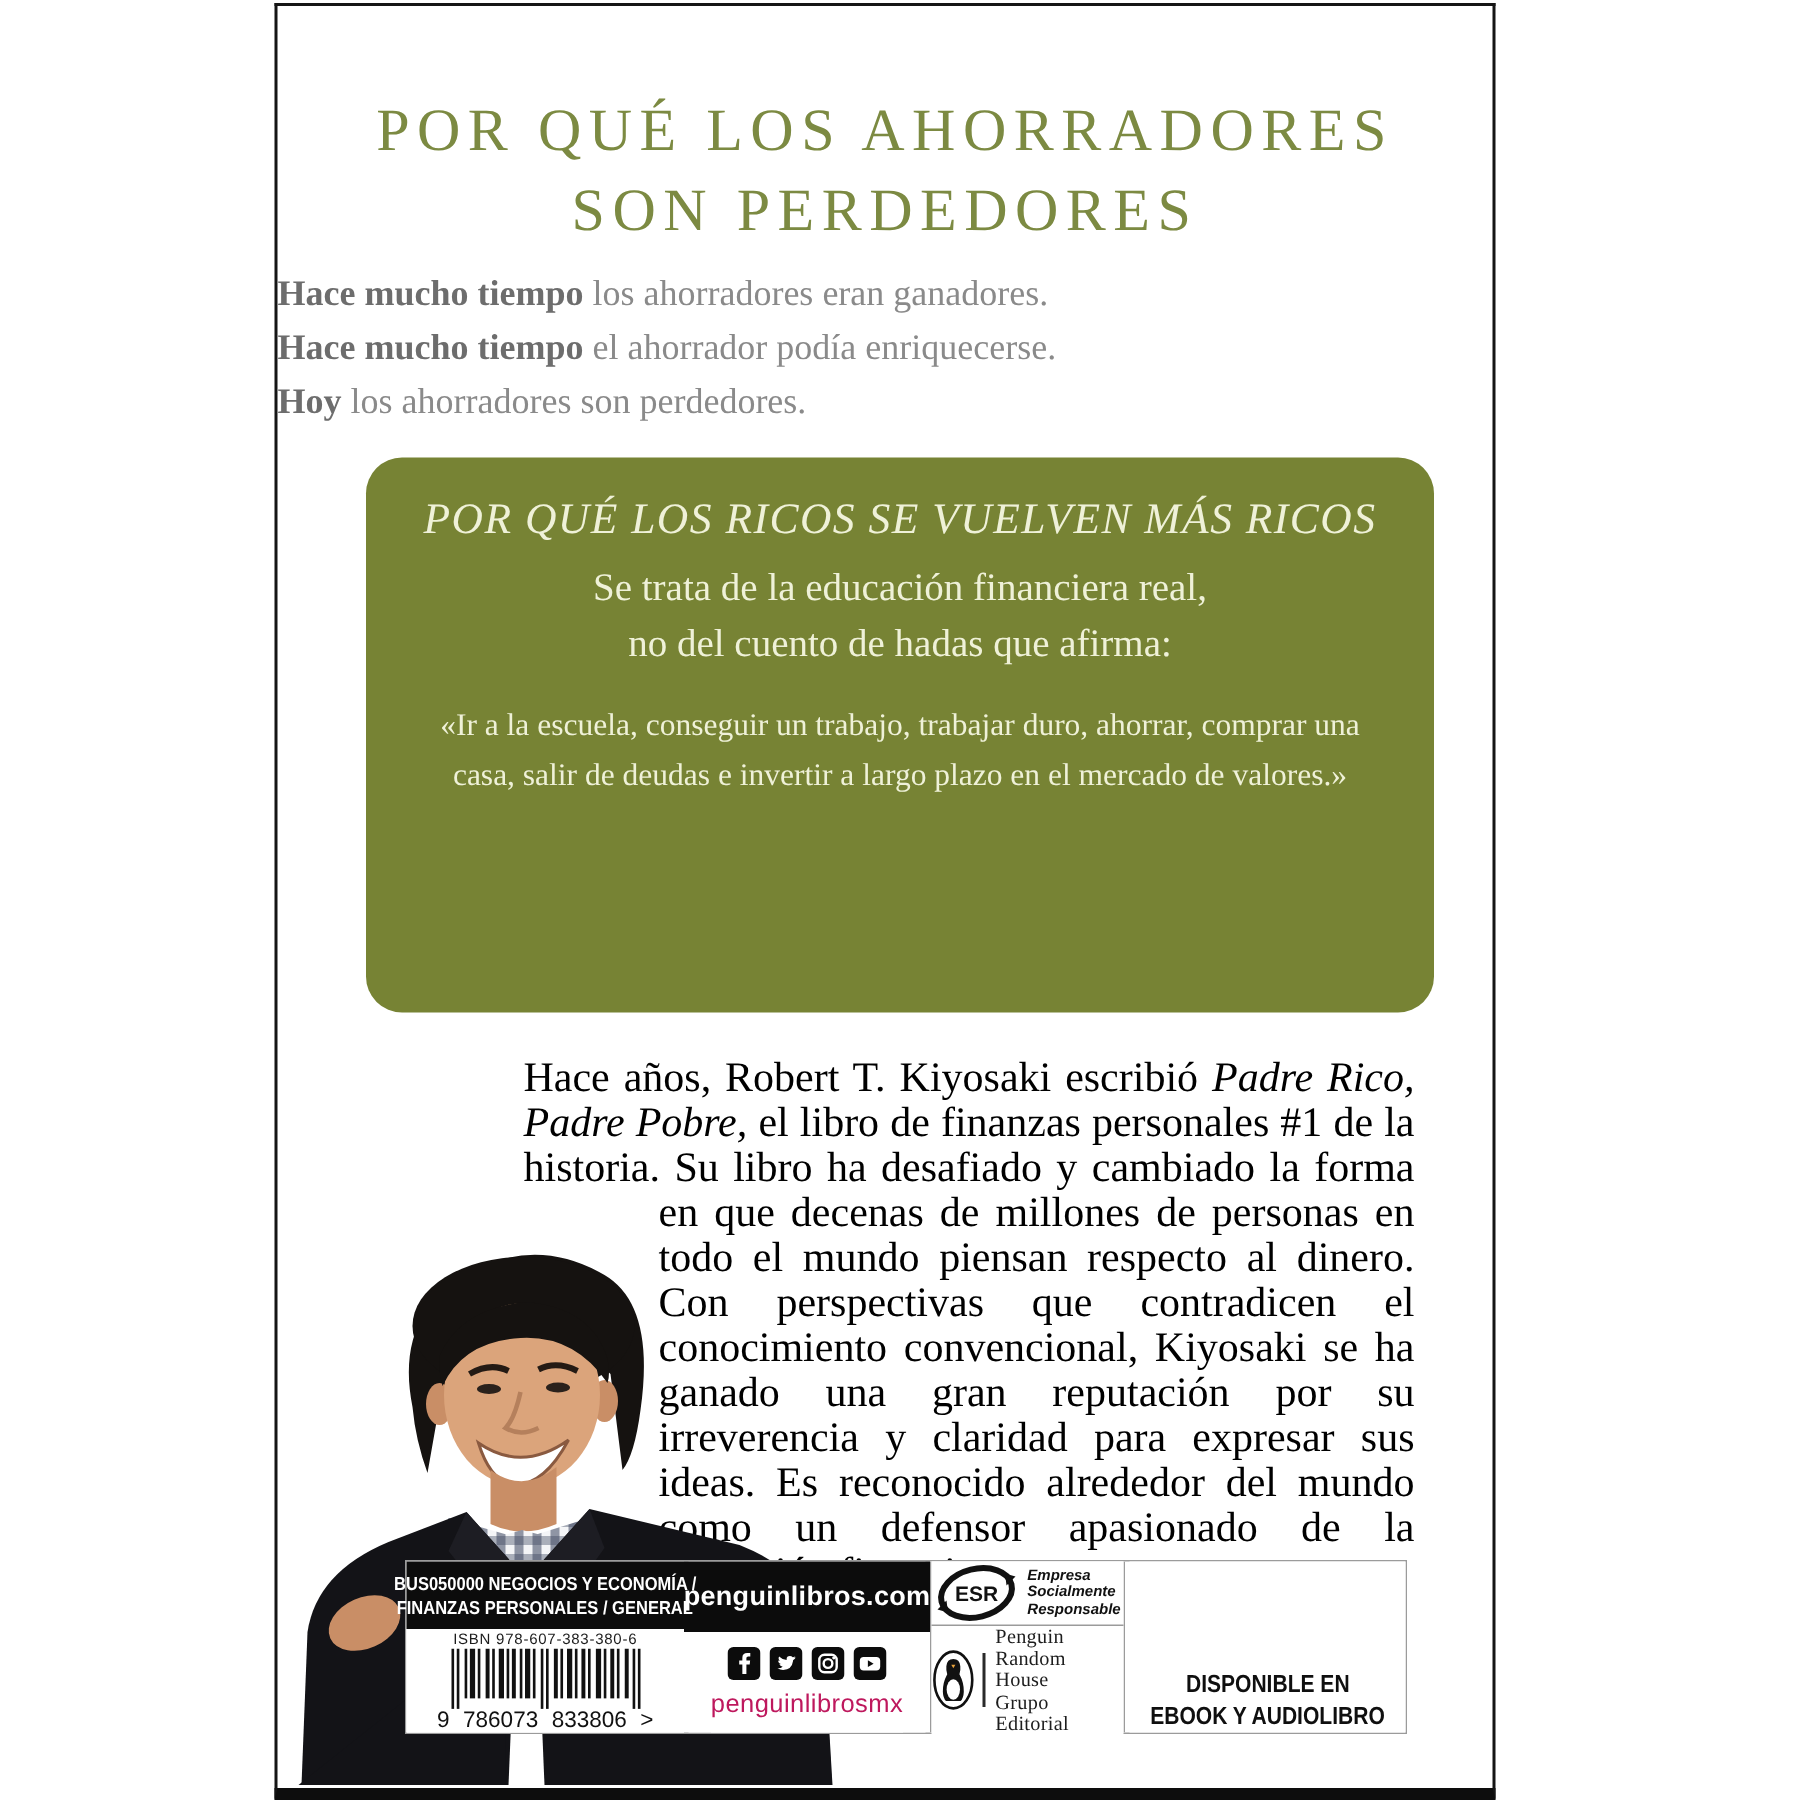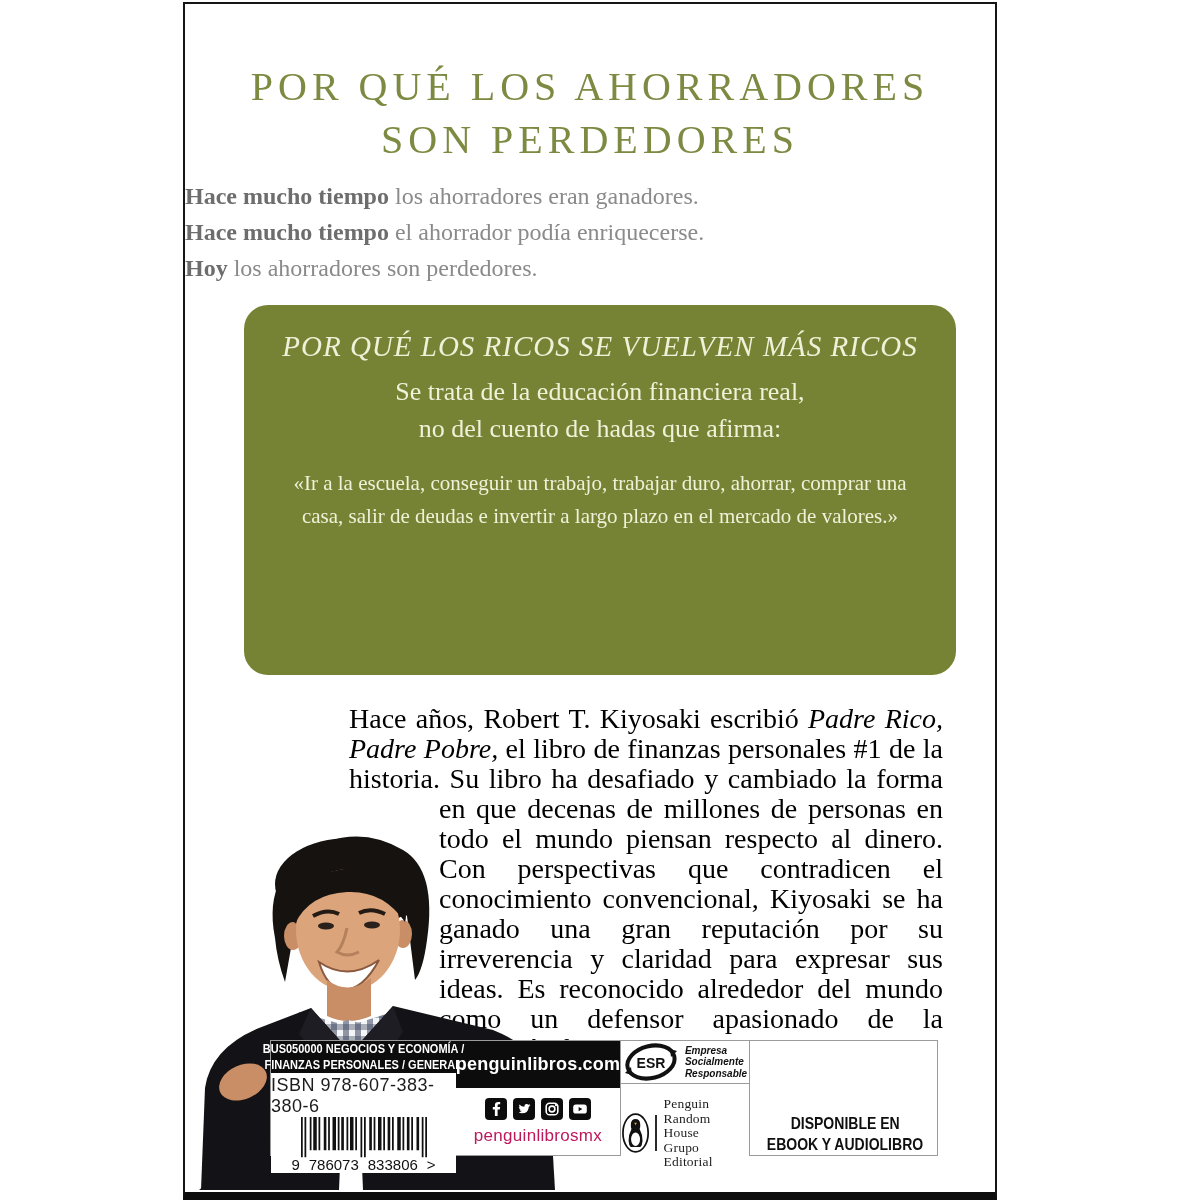--- a/index.html
+++ b/index.html
@@ -42,27 +42,27 @@
   .col1{width:185px;}
   .col2{width:158px;align-items:center;}
   .col3{width:176px;border-left:1px solid #9b9b9b;border-right:1px solid #9b9b9b;}
   .col4{flex:1;}
   .blackbox{background:#0c0c0c;color:#ffffff;height:47px;display:flex;flex-direction:column;
             align-items:center;justify-content:center;}
   .bisac-line{font-size:12.5px;font-weight:700;line-height:16px;white-space:nowrap;
               display:inline-block;transform:scaleX(.88);letter-spacing:0;}
   .site{font-size:18px;font-weight:700;letter-spacing:.2px;}
   .whitecell{flex:1;display:flex;flex-direction:column;align-items:center;justify-content:center;background:#fff;}
-  .isbn{font-size:18px;color:#1c1c1c;letter-spacing:.5px;margin-top:2px;}
+  .isbn{font-size:10px;color:#1c1c1c;letter-spacing:.5px;margin-top:2px;}
   .barcode-digits{display:flex;gap:9px;font-size:15px;color:#111;margin-top:-3px;font-family:"Liberation Sans",sans-serif;}
   .social-row{display:flex;gap:6px;margin-bottom:6px;}
   .handle{font-size:17px;color:#be185d;letter-spacing:.3px;}
   .esr-row{height:58px;display:flex;align-items:center;justify-content:center;border-bottom:1px solid #9b9b9b;background:#fff;}
   .esr-text{font-size:10px;font-weight:700;font-style:italic;line-height:11.5px;color:#111;margin-left:6px;}
-  .prh-row{flex:1;display:flex;align-items:center;justify-content:center;background:#fff;margin-top:13px;}
+  .prh-row{flex:1;display:flex;align-items:center;justify-content:center;background:#fff;}
   .prh-divider{width:1.5px;height:36px;background:#2a2a2a;margin:0 7px 0 5px;}
   .prh-text{font-family:"Liberation Serif",serif;font-size:13.5px;line-height:14.5px;color:#1d1d1d;letter-spacing:.2px;}
   .avail{height:100%;display:flex;flex-direction:column;align-items:center;justify-content:flex-end;background:#fff;}
   .avail-line{font-size:16.5px;font-weight:700;line-height:21px;color:#0f0f0f;white-space:nowrap;
               display:inline-block;transform:scaleX(.85);}
 </style>
 </head>
 <body>
 
 <div class="cover">

